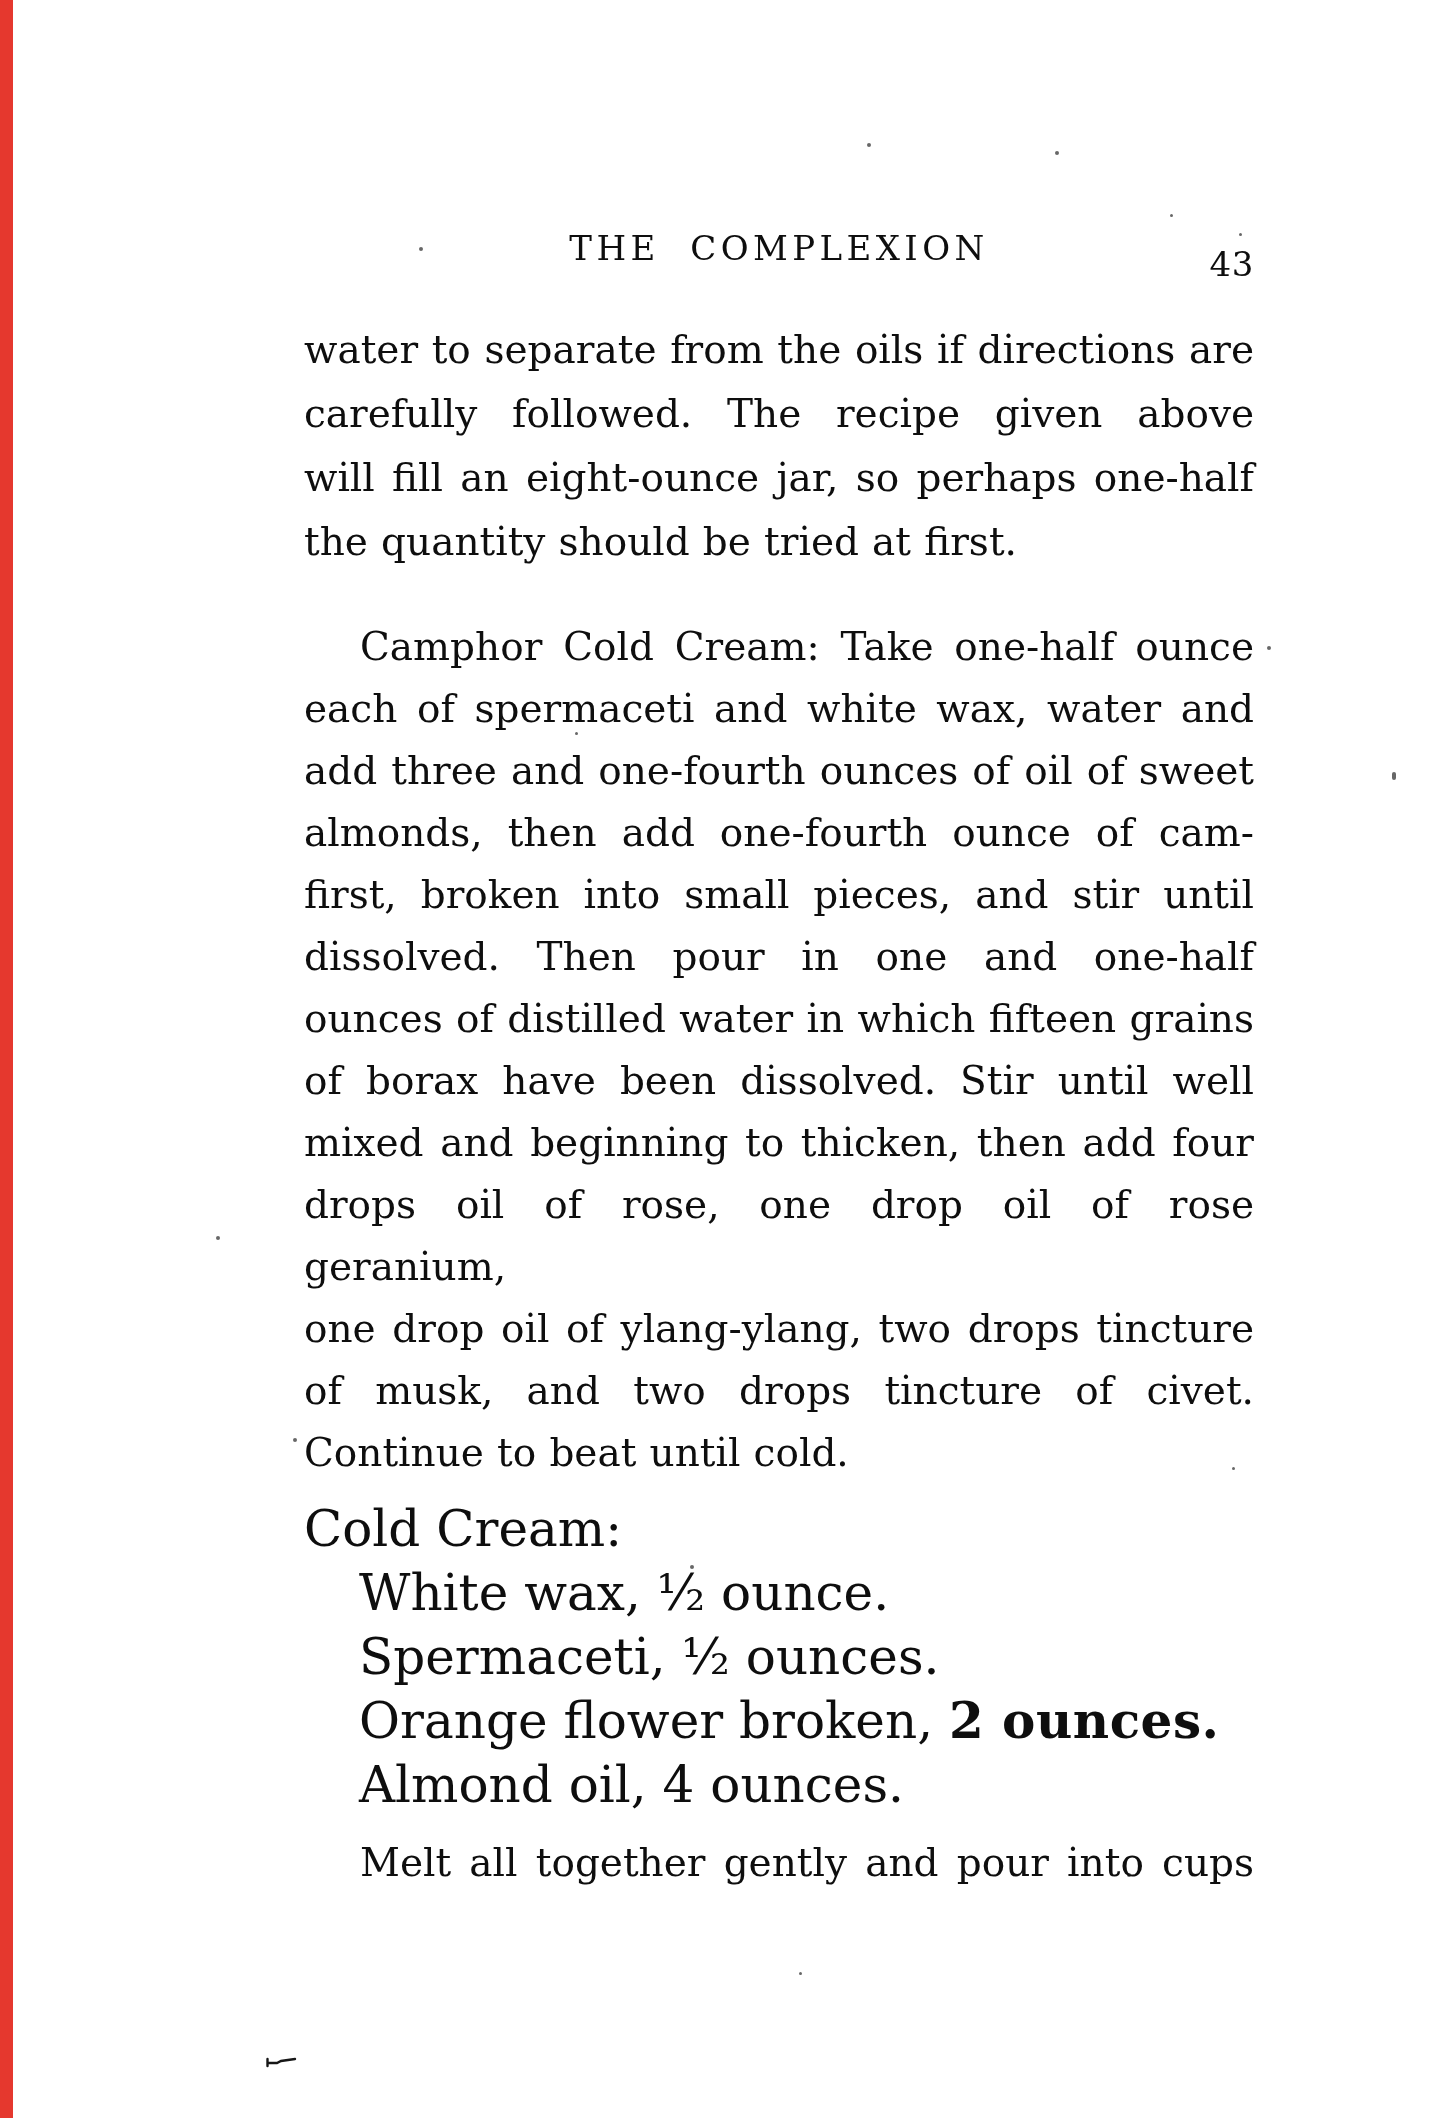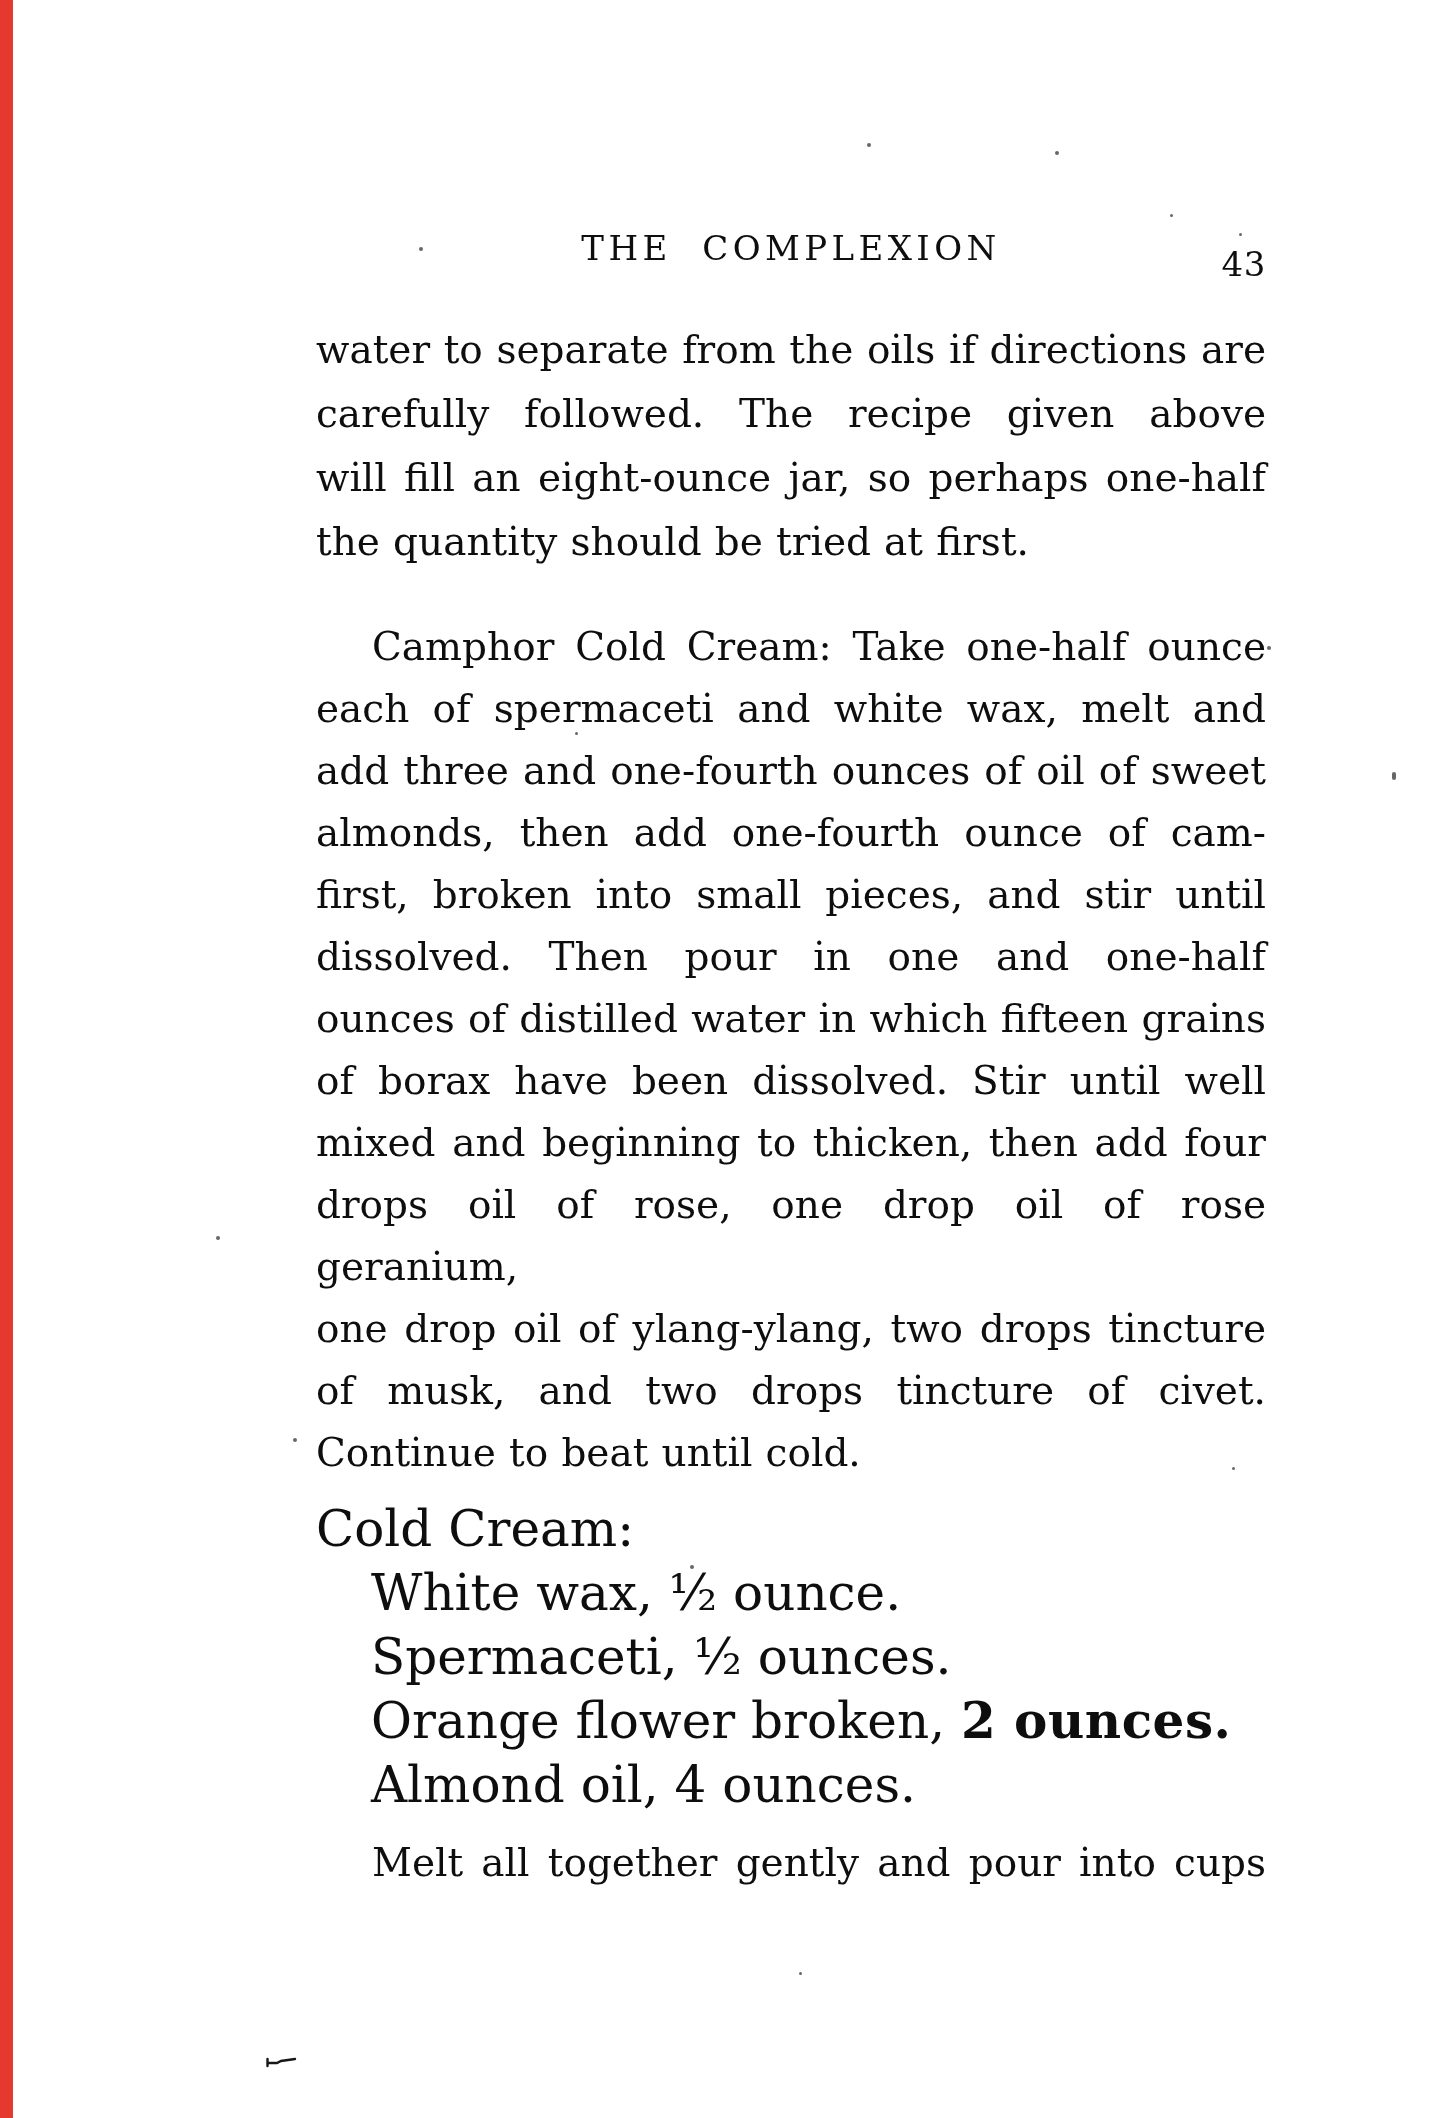--- a/index.html
+++ b/index.html
@@ -9,21 +9,21 @@
     background:#ffffff;
     overflow:hidden;
     font-family:"DejaVu Serif","Liberation Serif",serif;
     color:#0e0e0e;
   }
   .edge-stripe{
     position:absolute;left:0;top:0;width:13px;height:2118px;
     background:#e5382e;
   }
   .content{
-    position:absolute;left:316px;top:0;width:950px;
+    position:absolute;left:304px;top:0;width:950px;
   }
   .pagehead{
     position:relative;
     margin-top:228px;
     height:40px;line-height:40px;
     font-size:34px;
   }
   .pagehead .title{
     position:absolute;left:0;right:0;
     text-align:center;
@@ -80,21 +80,21 @@
 
     <div class="para p1">
       <div class="line">water to separate from the oils if directions are</div>
       <div class="line">carefully followed. The recipe given above</div>
       <div class="line">will fill an eight-ounce jar, so perhaps one-half</div>
       <div class="line left">the quantity should be tried at first.</div>
     </div>
 
     <div class="para p2">
       <div class="line indent">Camphor Cold Cream: Take one-half ounce</div>
-      <div class="line">each of spermaceti and white wax, melt and</div>
+      <div class="line">each of spermaceti and white wax, water and</div>
       <div class="line">add three and one-fourth ounces of oil of sweet</div>
       <div class="line">almonds, then add one-fourth ounce of cam-</div>
       <div class="line">first, broken into small pieces, and stir until</div>
       <div class="line">dissolved. Then pour in one and one-half</div>
       <div class="line">ounces of distilled water in which fifteen grains</div>
       <div class="line">of borax have been dissolved. Stir until well</div>
       <div class="line">mixed and beginning to thicken, then add four</div>
       <div class="line">drops oil of rose, one drop oil of rose geranium,</div>
       <div class="line">one drop oil of ylang-ylang, two drops tincture</div>
       <div class="line">of musk, and two drops tincture of civet.</div>

